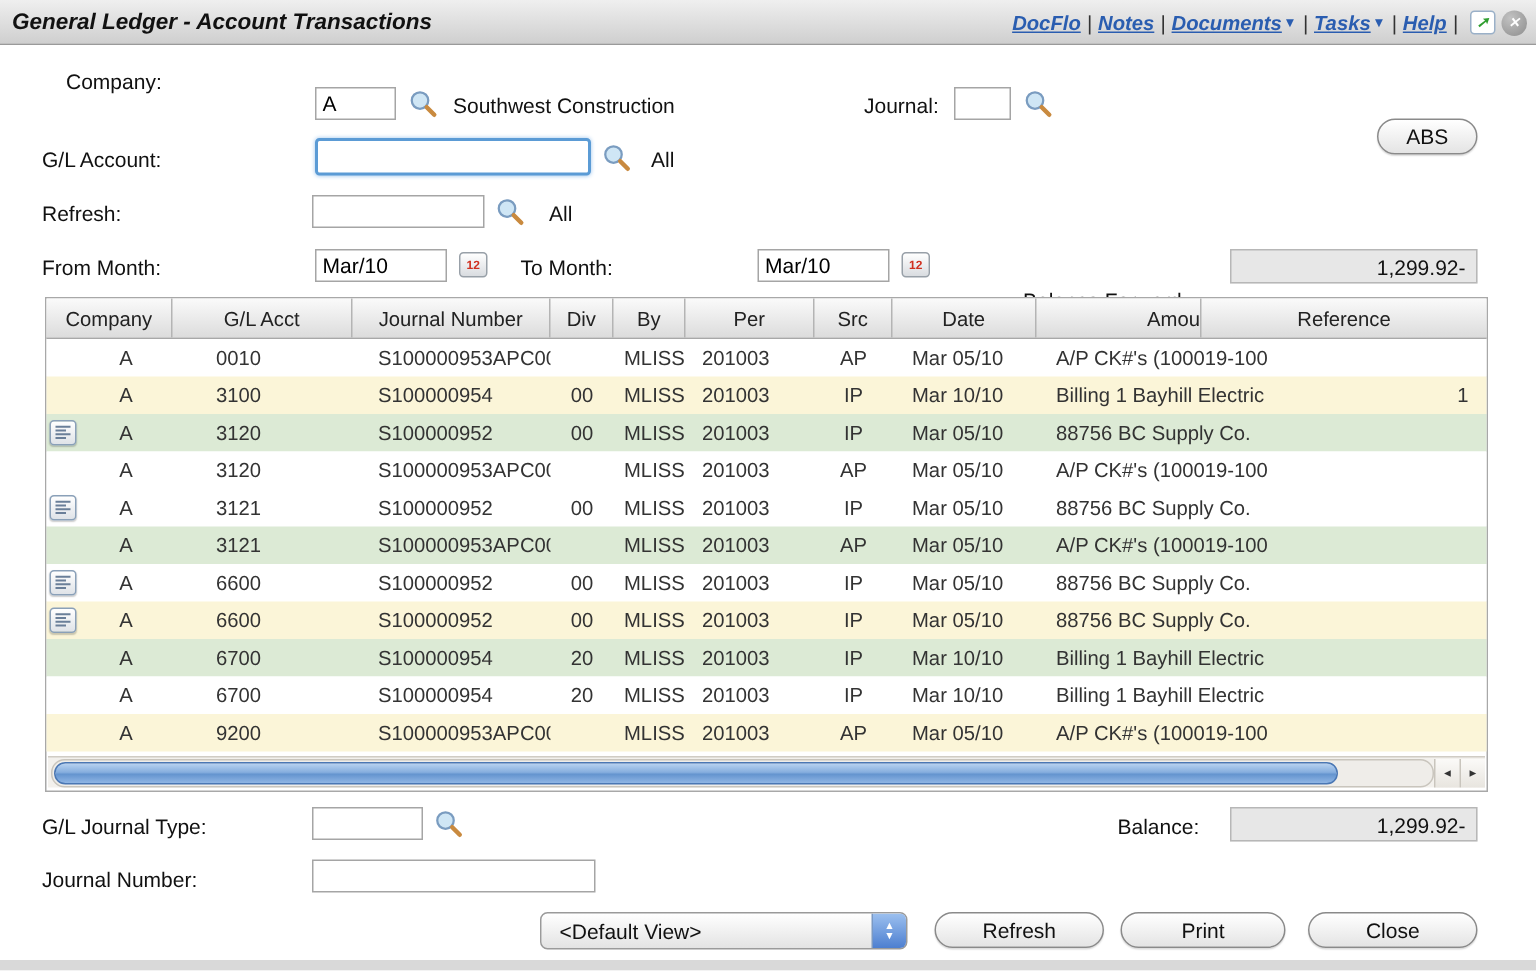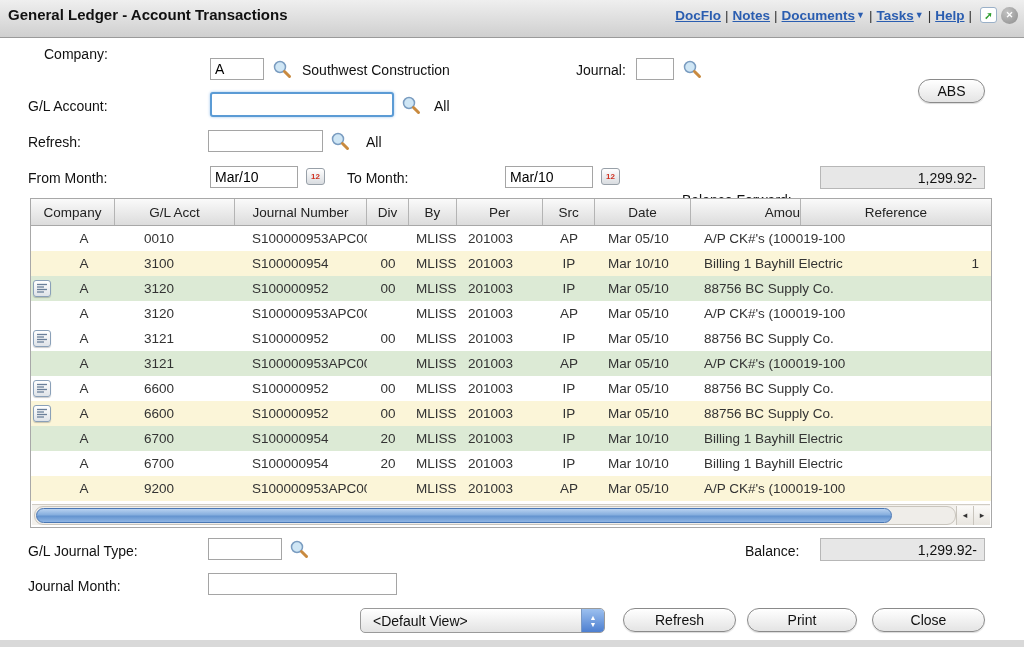--- a/index.html
+++ b/index.html
@@ -1,21 +1,21 @@
 <!DOCTYPE html>
 <html><head>
 <meta charset="utf-8">
 <style>
   * { margin:0; padding:0; box-sizing:border-box; }
   body { background:#e9e9e9; font-family:"Liberation Sans", sans-serif; }
   .window { position:relative; width:1024px; height:647px; background:#ffffff; overflow:hidden; }
 
   
-  .titlebar { position:absolute; top:0; left:0; right:0; height:38px;
-    background:linear-gradient(#efefef,#cfcfcf); border-bottom:1px solid #9a9a9a; }
+  .titlebar { position:absolute; top:0; left:0; right:0; height:30px;
+    background:linear-gradient(#efefef,#cfcfcf); border-bottom:1px solid #9a9a9a;font-style:italic; }
   .titlebar .title { position:absolute; left:8px; top:0; line-height:30px;
     font-size:15px; font-weight:bold; color:#111; }
   .titlebar .links { position:absolute; right:6px; top:0; height:30px;
     display:flex; align-items:center; font-size:13.5px; }
   .tlink { color:#2a5db0; text-decoration:underline; cursor:pointer; font-weight:bold; }
   .tsep { color:#333; margin:0 4px; }
   .ddarrow { color:#2a5db0; font-size:9px; margin-left:1px; }
   .win-ico { width:17px; height:16px; margin-left:4px; display:inline-flex;
     align-items:center; justify-content:center; font-size:10px; cursor:pointer; }
   .ico-resize { background:#fff; border:1px solid #9ab0c8; border-radius:3px;
@@ -381,21 +381,21 @@
   <input class="finput" style="left: 208px; top: 538px; width: 74px;" value="">
   <span class="mag" style="left:289px; top:539px;">
     <svg width="20" height="20" viewBox="0 0 20 20">
         <circle cx="8" cy="8" r="5.5" fill="#cfe6f5" stroke="#7a9cc0" stroke-width="1.5"></circle>
         <line x1="12.5" y1="12.5" x2="17.5" y2="17.5" stroke="#c98a3f" stroke-width="3" stroke-linecap="round"></line>
       </svg>
   </span>
   <div class="flabel" style="left:745px; top:543px;">Balance:</div>
   <div class="ro-box" style="left:820px; top:538px; width:165px;">1,299.92-</div>
 
-  <div class="flabel" style="left:28px; top:578px;">Journal Month:</div>
+  <div class="flabel" style="left:28px; top:578px;">Journal Number:</div>
   <input class="finput" style="left: 208px; top: 573px; width: 189px;" value="">
 
   <div class="view-select">
     <span class="vs-label">&lt;Default View&gt;</span>
     <span class="vs-step">
       <span>▲</span>
       <span>▼</span>
     </span>
   </div>
   <button class="pill" style="left:623px; top:608px; width:113px;">Refresh</button>

